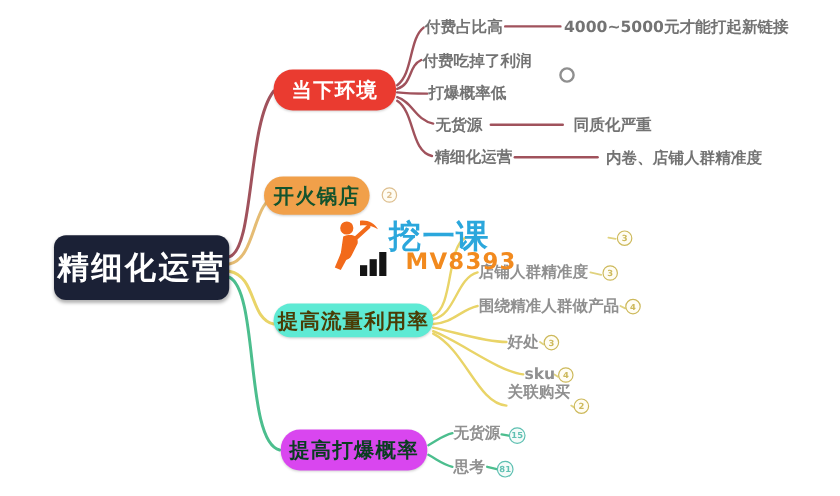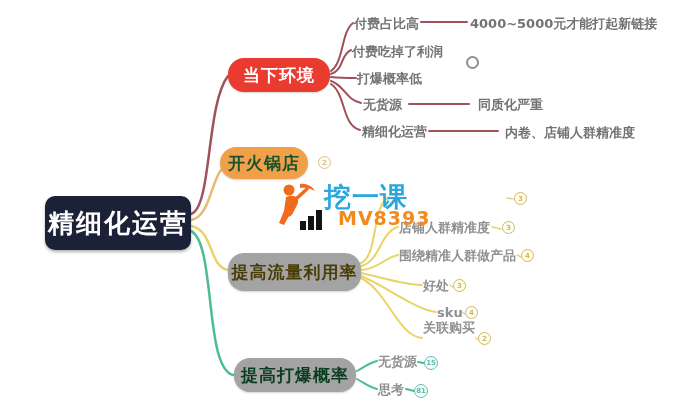--- a/index.html
+++ b/index.html
@@ -85,23 +85,23 @@
     </g>
   </svg>
 
   <div class="node root" style="left: 45px; top: 196px; width: 146px; height: 54px; background-color: rgb(27, 33, 54); color: rgb(255, 255, 255);">精细化运营</div>
 
   <div class="node" style="left: 228px; top: 58px; width: 102px; height: 34px; background-color: rgb(234, 59, 48); color: rgb(255, 255, 255);">当下环境</div>
 
   <div class="node" style="left: 220px; top: 147px; width: 88px; height: 32px; background-color: rgb(241, 160, 74); color: #14532d;">开火锅店</div>
   <div class="badge" style="left: 318px; top: 156px; border-color: rgb(221, 190, 142); color: rgb(221, 190, 142);">2</div>
 
-  <div class="node" style="left: 228px; top: 253px; width: 133px; height: 38px; background-color: #a3a3a3; color: rgb(74, 60, 5);">提高流量利用率</div>
+  <div class="node" style="left: 228px; top: 253px; width: 133px; height: 28px; background-color: #5eead4; color: rgb(74, 60, 5);">提高流量利用率</div>
 
-  <div class="node" style="left: 234px; top: 358px; width: 122px; height: 34px; background-color: #a3a3a3; color: rgb(10, 61, 32);">提高打爆概率</div>
+  <div class="node" style="left: 234px; top: 358px; width: 122px; height: 34px; background-color: #d946ef; color: rgb(10, 61, 32);">提高打爆概率</div>
 
   <div class="layer" style="color: #737373;">
     <div class="item" style="left:354px;top:16px">付费占比高</div>
     <div class="item" style="left:470px;top:16px">4000~5000元才能打起新链接</div>
     <div class="item" style="left:352px;top:44px">付费吃掉了利润</div>
     <div class="ring" style="left:466px;top:56px"></div>
     <div class="item" style="left:357px;top:71px">打爆概率低</div>
     <div class="item" style="left:363px;top:97px">无货源</div>
     <div class="item" style="left:478px;top:97px">同质化严重</div>
     <div class="item" style="left:362px;top:124px">精细化运营</div>

